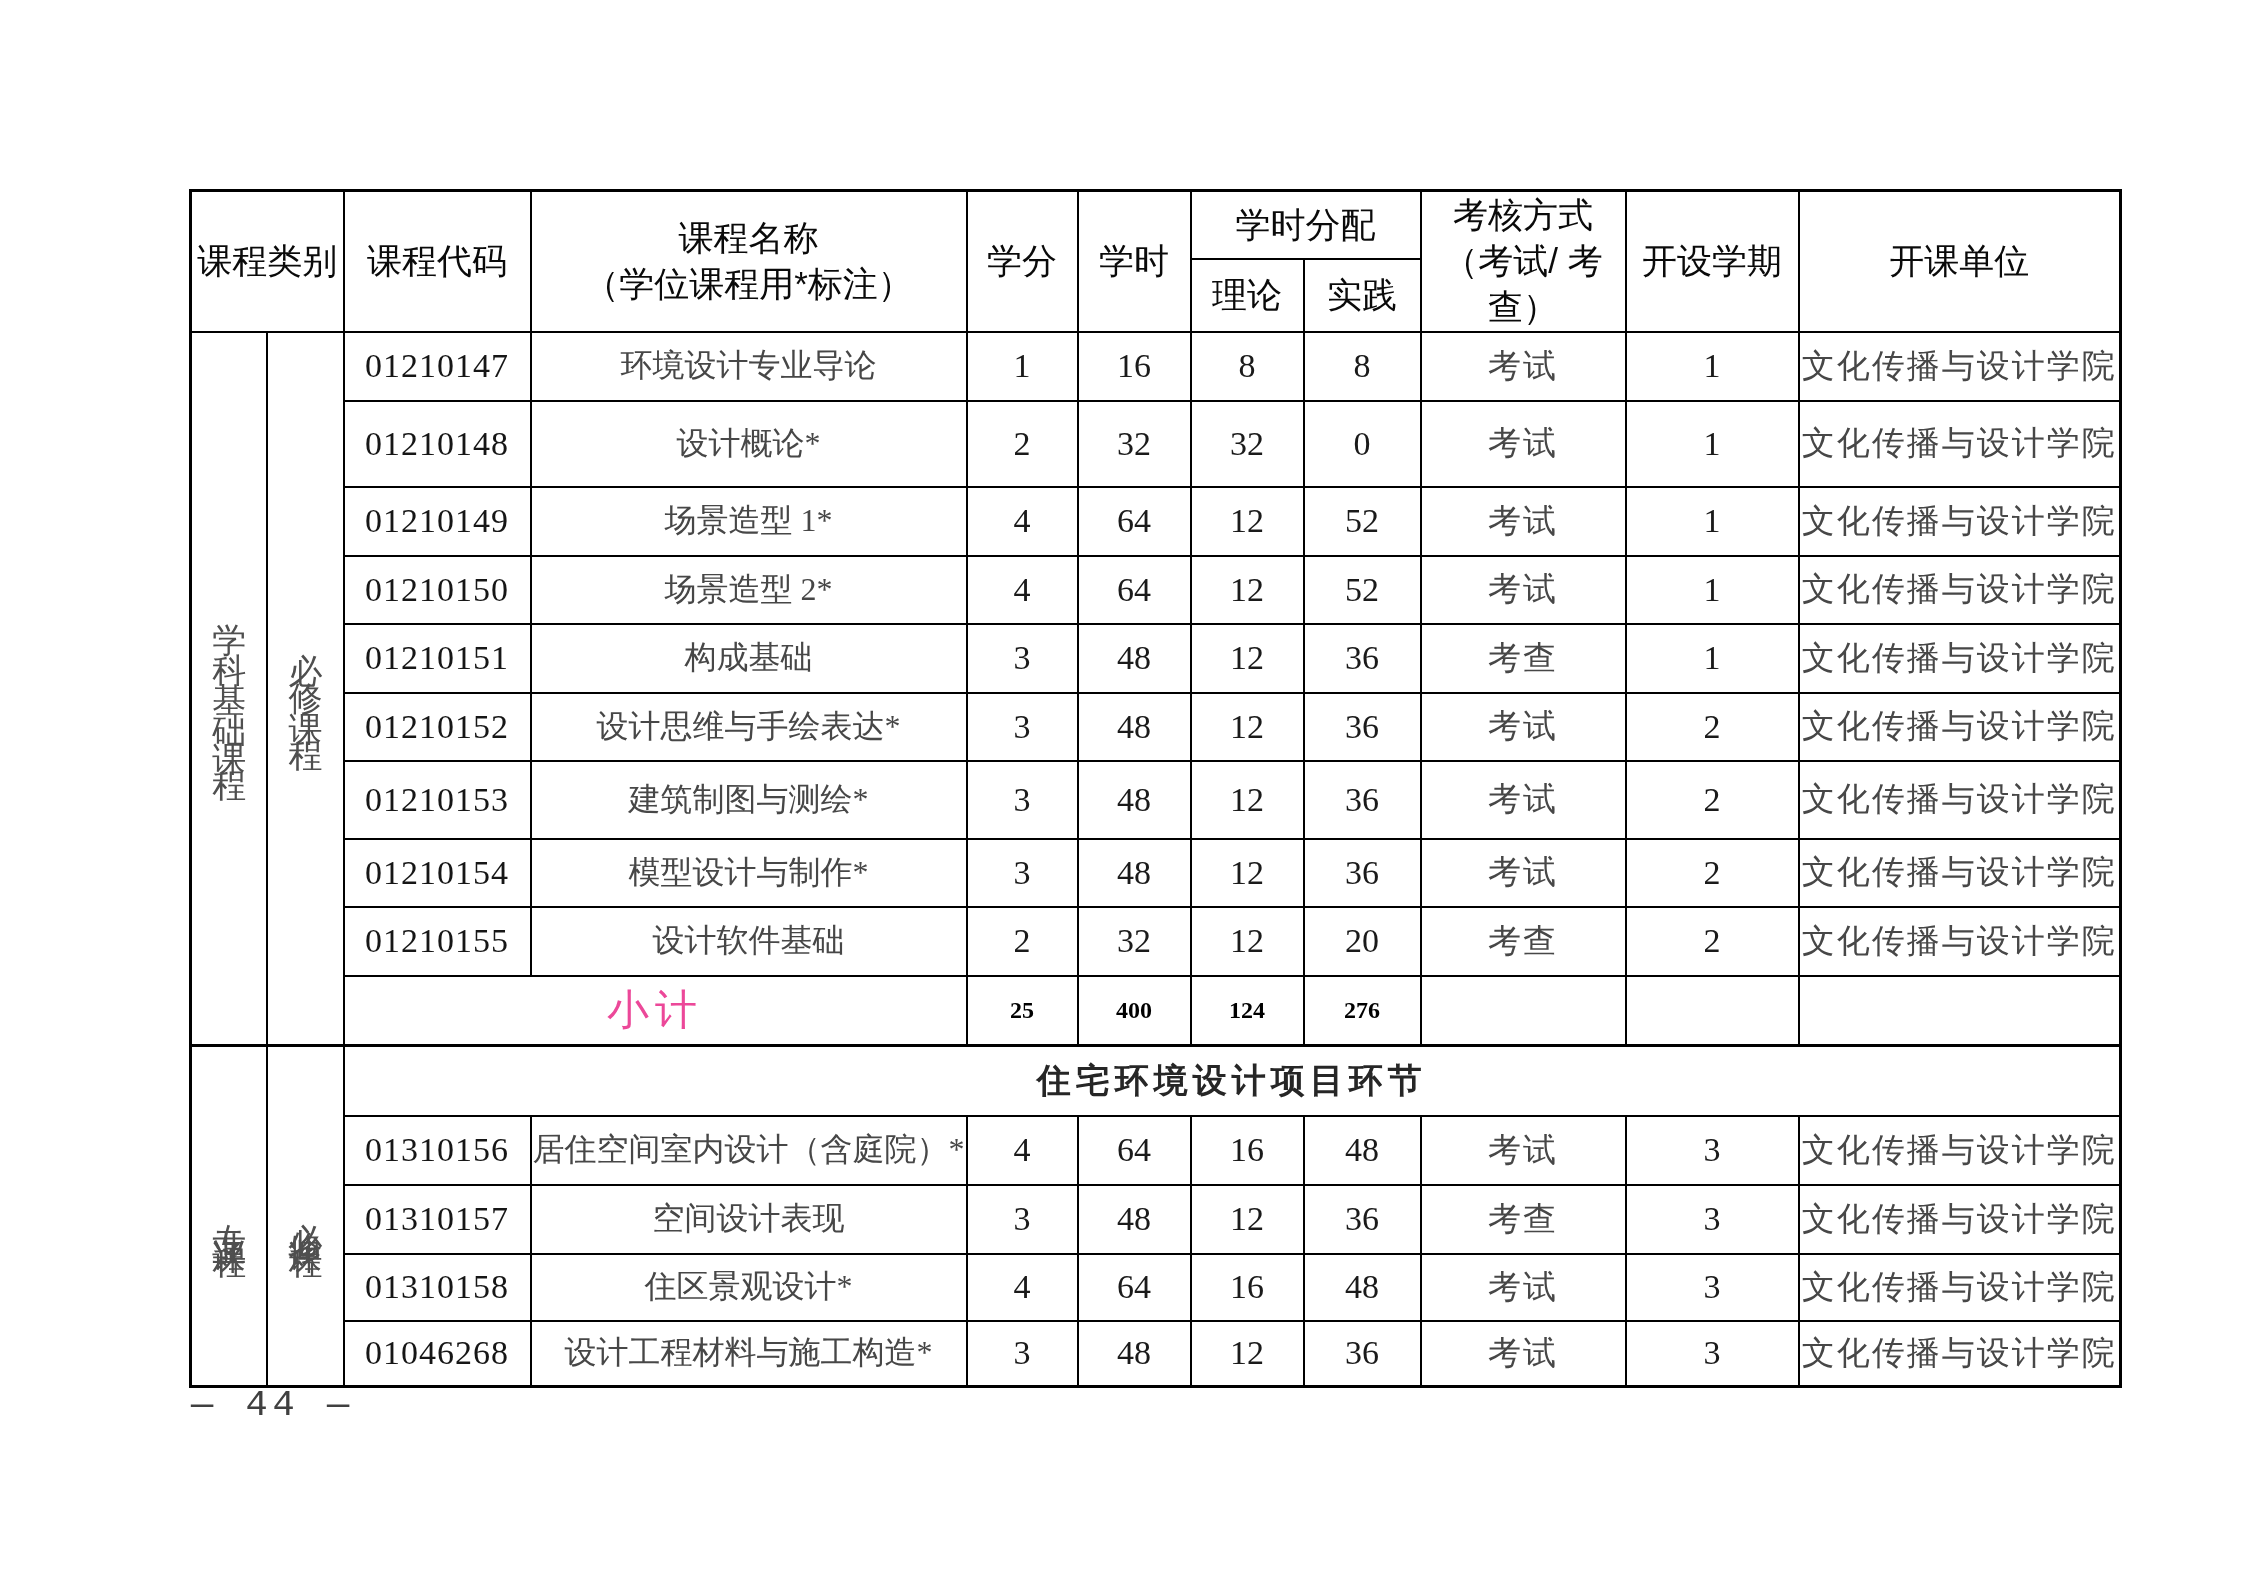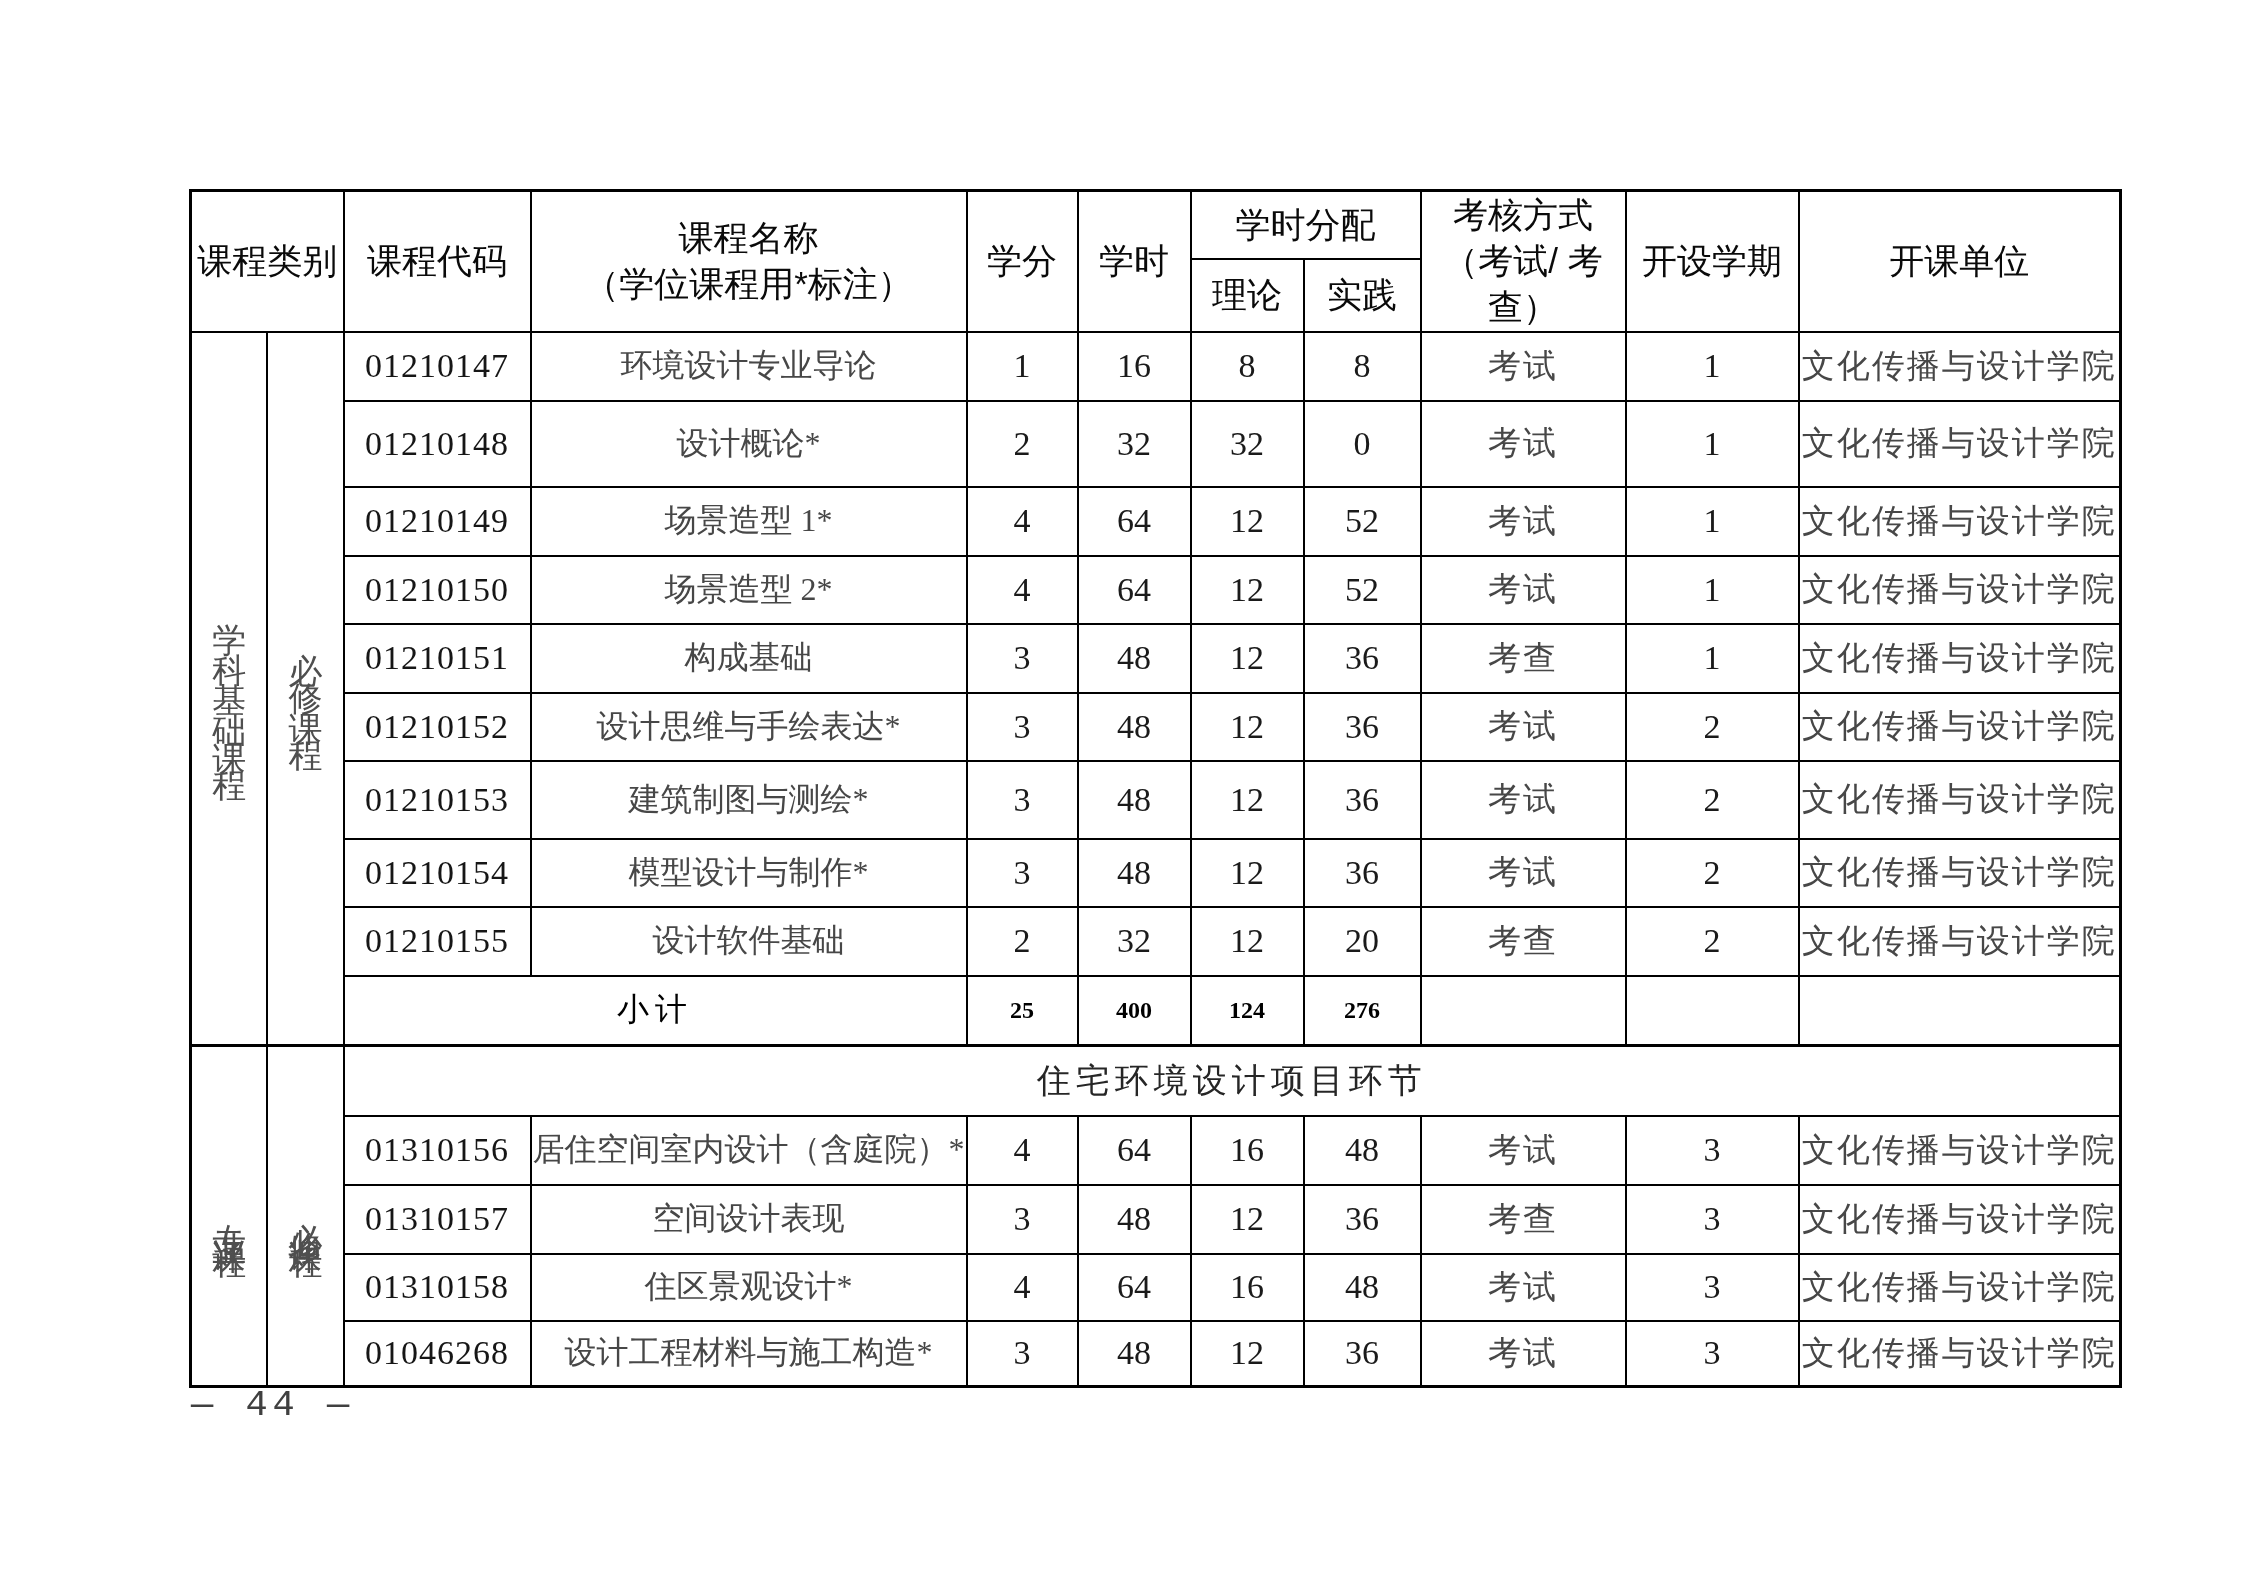--- a/index.html
+++ b/index.html
@@ -23,24 +23,24 @@
   
   td.hd{
     font-family:"Liberation Sans","DejaVu Sans",sans-serif;
     font-size:35px;color:#0a0a0a;line-height:1.32;
   }
   td.hd .hline{display:block;}
   td.code{font-size:34px;color:#161616;letter-spacing:1px;}
   td.cname{font-size:32px;color:#474747;white-space:nowrap;}
   td.num{font-size:34px;color:#1a1a1a;}
   td.assess,td.unit{font-size:33px;color:#474747;letter-spacing:2px;}
-  td.subtotal-label{font-size:32px;color:#000000;letter-spacing:6px;}
+  td.subtotal-label{font-size:42px;color:#ec4899;letter-spacing:6px;}
   td.subtotal-num{font-size:24px;font-weight:bold;color:#000;}
   td.banner{
-    font-size:34px;font-weight:normal;color:#262626;letter-spacing:5px;
+    font-size:34px;font-weight:bold;color:#262626;letter-spacing:5px;
   }
   
   td.vcell{background:#fff;}
   .vlabel{
     display:inline-block;
     writing-mode:vertical-rl;text-orientation:upright;
     font-family:"Liberation Serif","DejaVu Serif",serif;
     font-size:34px;color:#4f4f4f;white-space:nowrap;
   }
   .vlabel.loose{letter-spacing:30px;}

